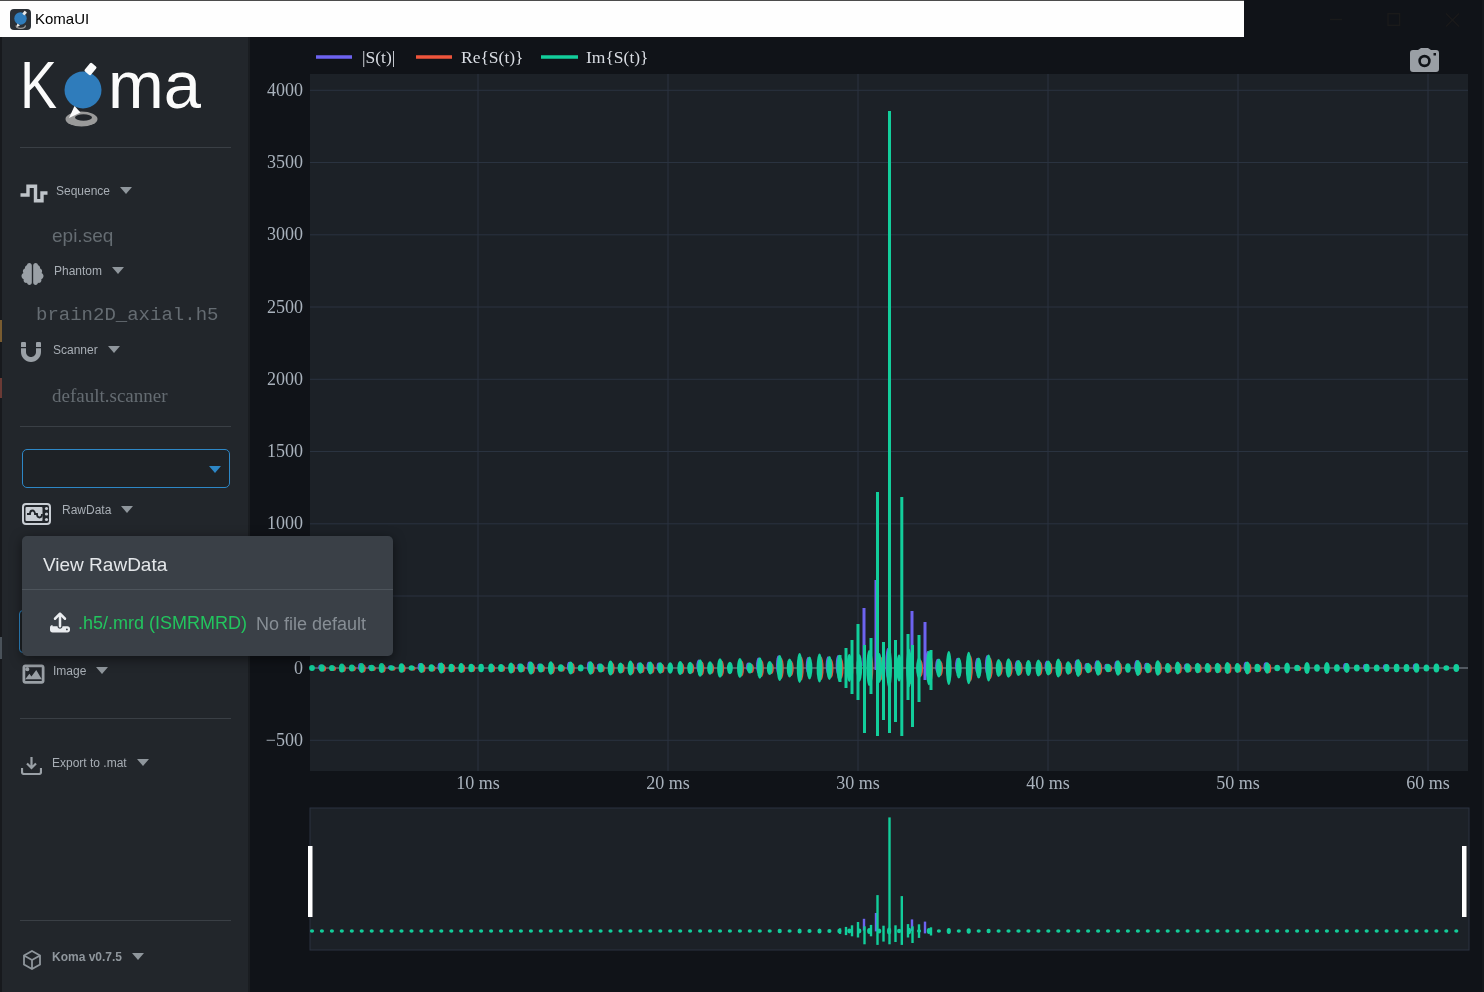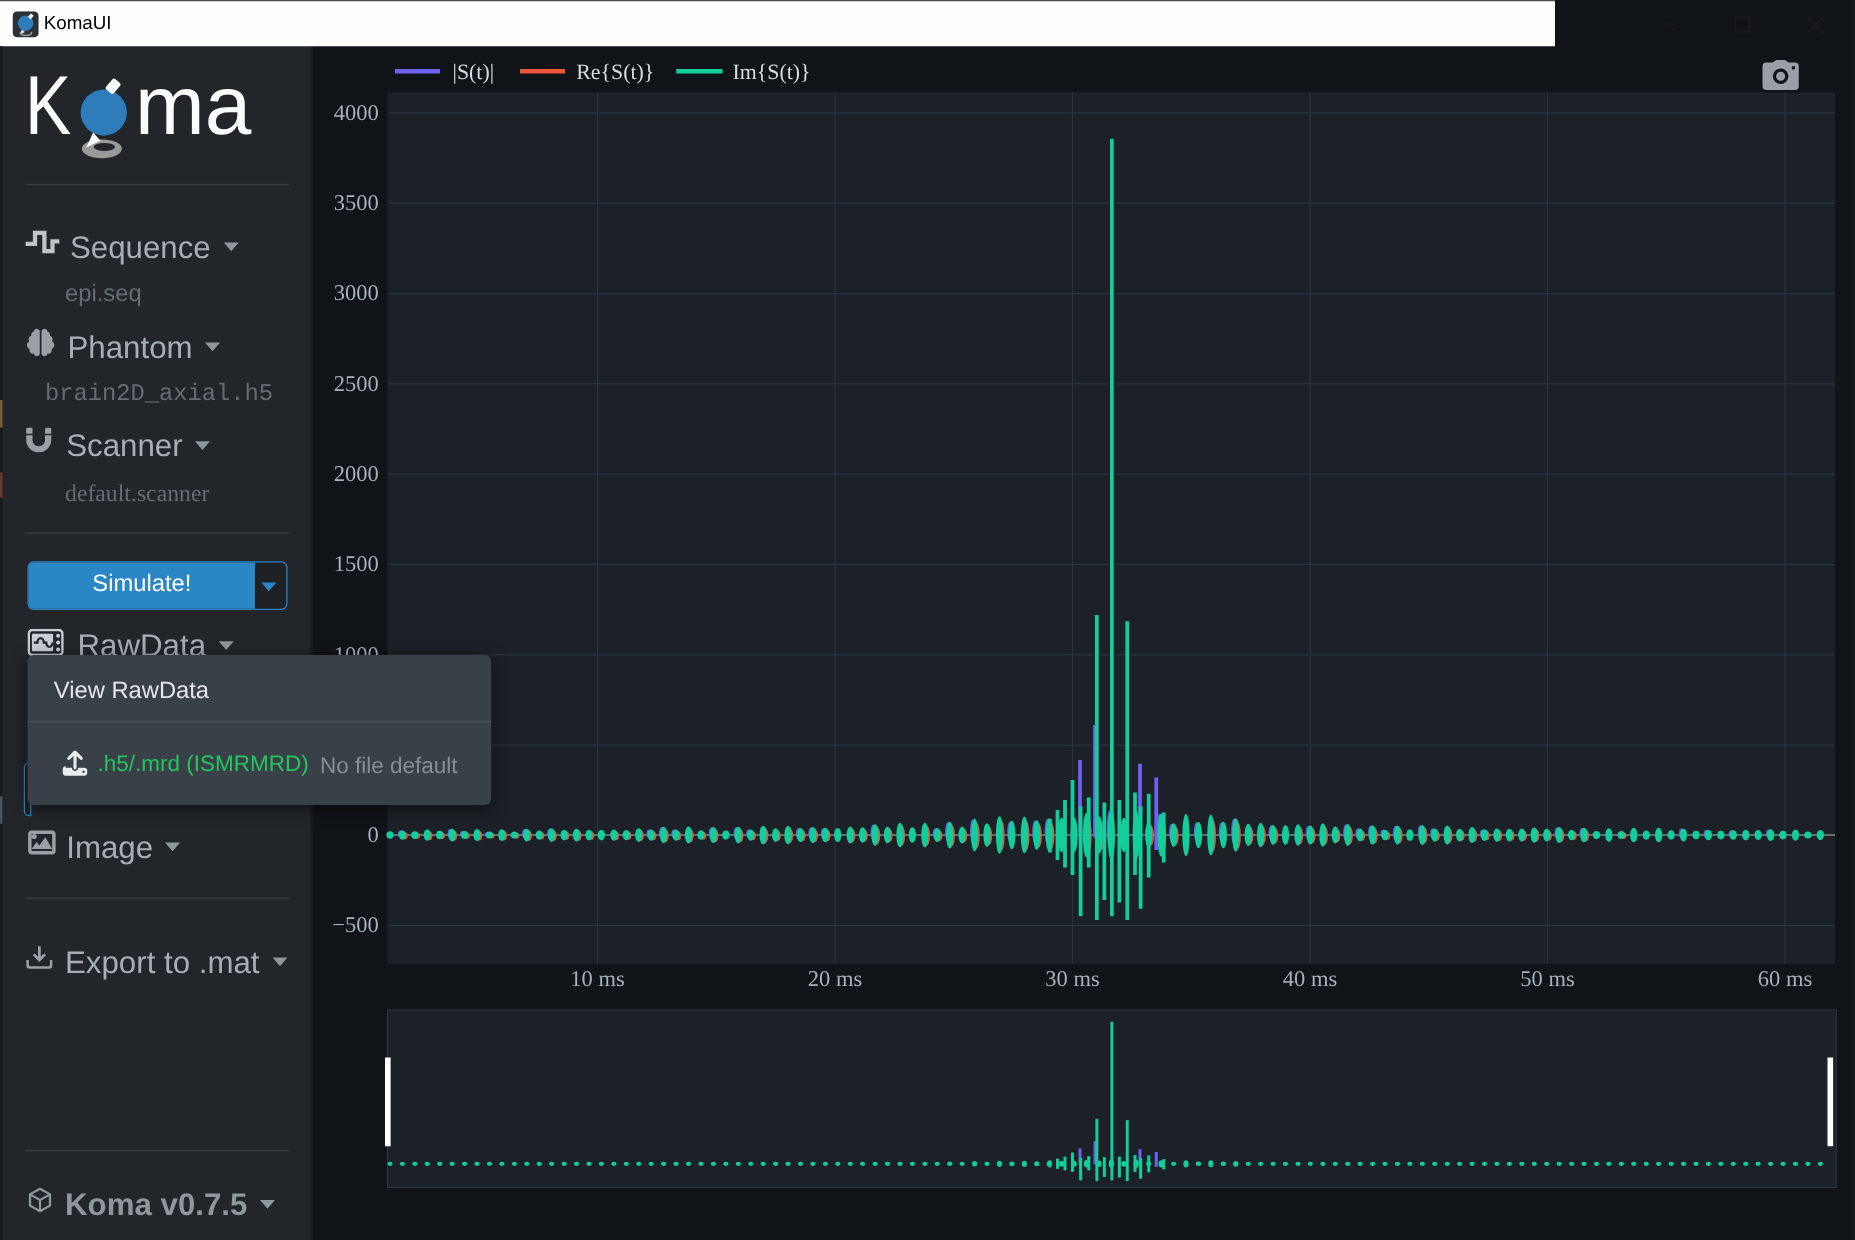--- a/index.html
+++ b/index.html
@@ -7,34 +7,34 @@
   font-family:"Liberation Sans", sans-serif; }
 .abs { position:absolute; }
 
 #titlebar { position:absolute; left:0; top:0; width:1244px; height:37px; background:#fefefe;
   border-top:1px solid #4c4c4c; z-index:40; }
 #titlebar .appname { position:absolute; left:35px; top:9px; font-size:15px; color:#000; }
 
 #sidebar { position:absolute; left:0; top:37px; width:250px; height:955px; background:#22262b;
   border-right:2px solid #1a1d21; }
 .sep { position:absolute; left:20px; width:211px; height:0; border-top:1px solid #3a3f45; }
-.mitem { position:absolute; color:#a8aeb5; font-size:25px; white-space:nowrap; }
+.mitem { position:absolute; color:#a8aeb5; font-size:12px; white-space:nowrap; }
 .sub { position:absolute; color:#656c72; font-size:19px; white-space:nowrap; }
 .caret { display:inline-block; width:0; height:0; border-left:6px solid transparent;
   border-right:6px solid transparent; border-top:7px solid #8f969c; vertical-align:middle;
   margin-left:10px; margin-bottom:3px; }
 
 #simbtn { position:absolute; left:22px; top:412px; width:208px; height:39px;
   border:1px solid #2d87c6; border-radius:5px; background:#1e2226; }
 #simmain { position:absolute; left:0; top:0; width:181px; height:37px; background:#2b86c5;
   border-radius:4px 0 0 4px; color:#fff; font-size:19px; text-align:center; line-height:36px; }
 #simcaret { position:absolute; right:8px; top:16px; width:0; height:0;
   border-left:6px solid transparent; border-right:6px solid transparent; border-top:7px solid #2d87c6; }
 
-#ddpanel { position:absolute; left:22px; top:524px; width:371px; height:120px; background:#3a4047;
+#ddpanel { position:absolute; left:22px; top:536px; width:371px; height:120px; background:#3a4047;
   border-radius:5px; box-shadow:0 3px 12px rgba(0,0,0,0.5); z-index:30; }
 #ddpanel .t1 { position:absolute; left:21px; top:18px; font-size:19px; color:#e4e7ea; }
 #ddpanel .dvd { position:absolute; left:0; top:53px; width:371px; border-top:1px solid #4d545b; }
 #ddpanel .t2 { position:absolute; left:56px; top:77px; font-size:18px; color:#22c55e; }
 #ddpanel .t3 { position:absolute; left:234px; top:78px; font-size:18px; color:#878e95; }
 #bluebtn { position:absolute; left:19px; top:610px; width:6px; height:43px;
   border:1px solid #2d87c6; border-radius:4px 0 0 4px; background:#1e2226; z-index:5; }
 
 #chart { position:absolute; left:250px; top:37px; width:1234px; height:955px; }
 </style>
@@ -550,21 +550,20 @@
 
   <svg class="abs" style="left:20px;top:305px;" width="22" height="20" viewBox="0 0 512 512">
     <path fill="#9aa0a6" d="M0 160v96C0 397.3 114.6 512 256 512s256-114.7 256-256v-96H384v96c0 70.7-57.3 128-128 128s-128-57.3-128-128v-96H0zm0-32H128V32c0-17.7-14.3-32-32-32H32C14.3 0 0 14.3 0 32v96zm384 0H512V32c0-17.7-14.3-32-32-32H416c-17.7 0-32 14.3-32 32v96z"></path>
   </svg>
   <div class="mitem" style="left:53px;top:306px;">Scanner<span class="caret"></span></div>
   <div class="sub" style="left:52px;top:348px;font-family:Liberation Serif, serif;">default.scanner</div>
 
   <div class="sep" style="top:389px;"></div>
 
   <div id="simbtn">
-      <div id="simmain">Simulate!</div>
       <div id="simcaret"></div>
     </div>
 
   <svg class="abs" style="left:22px;top:466px;" width="29" height="22" viewBox="0 0 29 22">
     <rect x="1" y="1" width="27" height="20" rx="3" fill="none" stroke="#c9ced4" stroke-width="2"></rect>
     <rect x="3.5" y="4" width="17" height="14" rx="1" fill="#c9ced4"></rect>
     <path d="M5 11 h3 a2.5 3.5 0 0 1 5 0 h2 a2.5 3.5 0 0 0 5 0" fill="none" stroke="#22262b" stroke-width="1.8"></path>
     <circle cx="24.5" cy="5.5" r="1.6" fill="#c9ced4"></circle>
     <circle cx="24.5" cy="11" r="1.6" fill="#c9ced4"></circle>
     <circle cx="24.5" cy="16.5" r="1.6" fill="#c9ced4"></circle>

